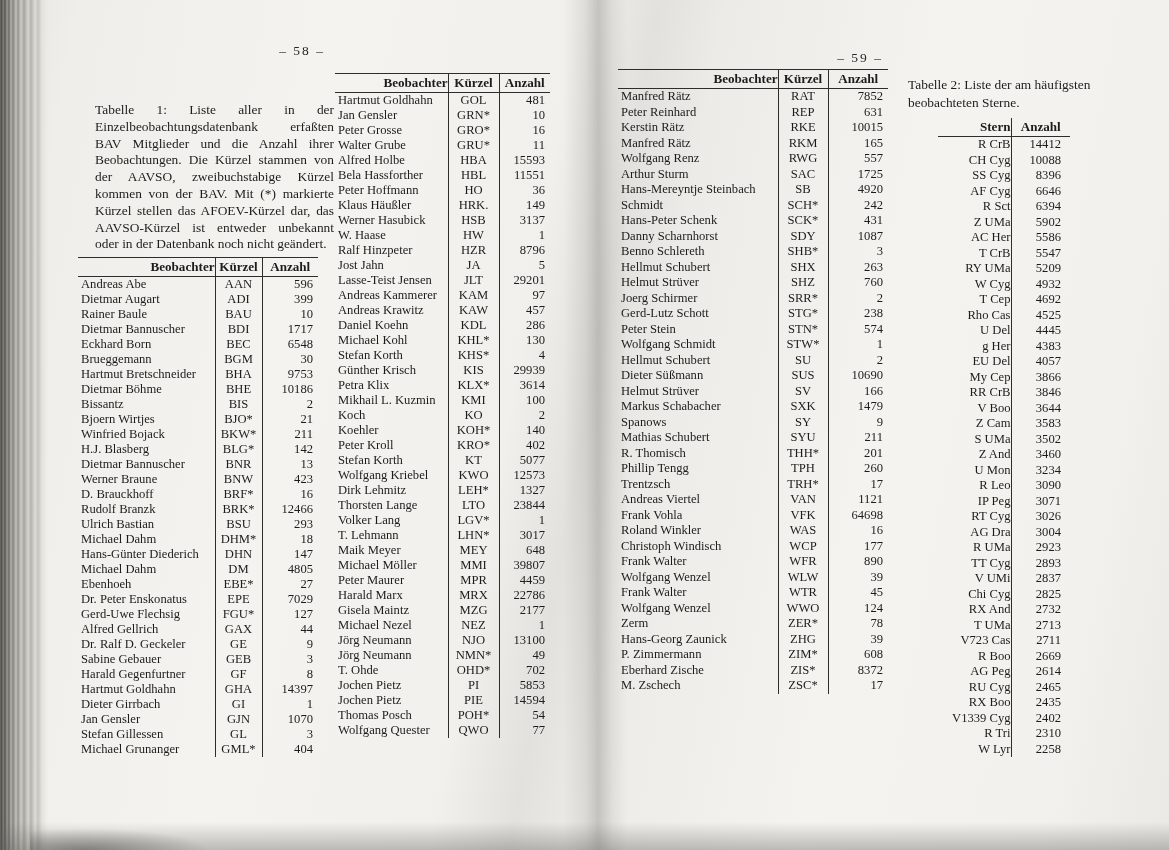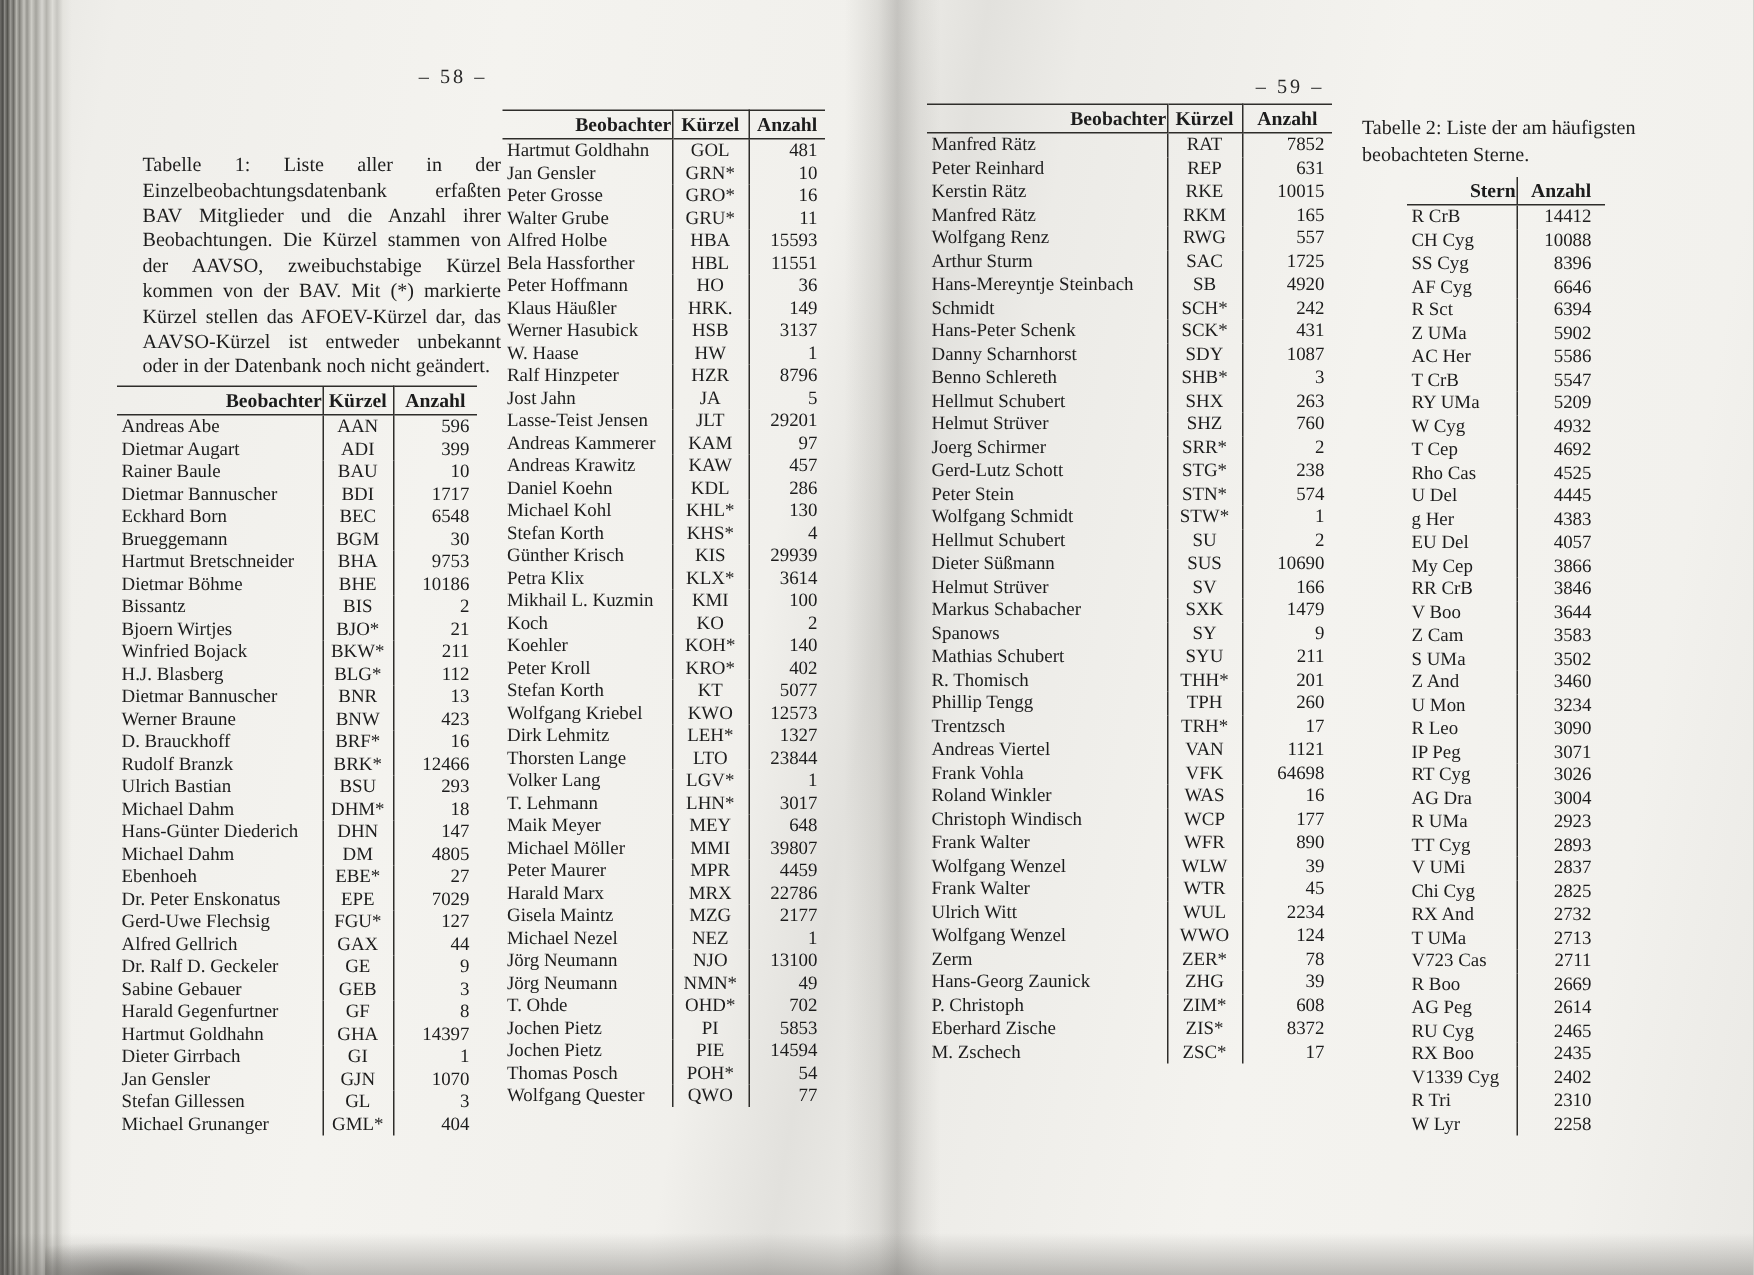--- a/index.html
+++ b/index.html
@@ -55,21 +55,21 @@
   .obs thead th { border-top:1px solid #2e2d2a; border-bottom:1px solid #2e2d2a; }
   .stars thead th { border-bottom:1px solid #2e2d2a; }
 
   th.h-name { text-align:right; padding-left:3px; }
   th.h-mid  { text-align:center; }
   th.h-num  { text-align:center; }
 
   td.c-name { text-align:left; padding-left:3px; }
   td.c-code { text-align:center; }
   td.c-count { text-align:right; padding-right:5px; }
-  td.c-star { text-align:left; padding-left:3px; }
+  td.c-star { text-align:right; padding-left:3px; }
 
   .obs th:nth-child(2), .obs td:nth-child(2) { border-left:1px solid #2e2d2a; border-right:1px solid #2e2d2a; }
   .stars th:nth-child(2), .stars td:nth-child(2) { border-left:1px solid #2e2d2a; }
   .stars td.c-count { padding-right:9px;margin-top:36px; }
 
   #t1 { left:78px;  top:257px; width:240px; }
   #t2 { left:335px; top:73px;  width:215px; }
   #t3 { left:618px; top:69px;  width:270px; }
   #t4 { left:938px; top:118px; width:132px; }
 </style>
@@ -152,21 +152,21 @@
           <td class="c-count">21</td>
         </tr>
         <tr>
           <td class="c-name">Winfried Bojack</td>
           <td class="c-code">BKW*</td>
           <td class="c-count">211</td>
         </tr>
         <tr>
           <td class="c-name">H.J. Blasberg</td>
           <td class="c-code">BLG*</td>
-          <td class="c-count">112</td>
+          <td class="c-count">142</td>
         </tr>
         <tr>
           <td class="c-name">Dietmar Bannuscher</td>
           <td class="c-code">BNR</td>
           <td class="c-count">13</td>
         </tr>
         <tr>
           <td class="c-name">Werner Braune</td>
           <td class="c-code">BNW</td>
           <td class="c-count">423</td>
@@ -671,41 +671,36 @@
           <td class="c-name">Wolfgang Wenzel</td>
           <td class="c-code">WLW</td>
           <td class="c-count">39</td>
         </tr>
         <tr>
           <td class="c-name">Frank Walter</td>
           <td class="c-code">WTR</td>
           <td class="c-count">45</td>
         </tr>
         <tr>
-          <td class="c-name">Ulrich Witt</td>
-          <td class="c-code">WUL</td>
-          <td class="c-count">2234</td>
-        </tr>
-        <tr>
           <td class="c-name">Wolfgang Wenzel</td>
           <td class="c-code">WWO</td>
           <td class="c-count">124</td>
         </tr>
         <tr>
           <td class="c-name">Zerm</td>
           <td class="c-code">ZER*</td>
           <td class="c-count">78</td>
         </tr>
         <tr>
           <td class="c-name">Hans-Georg Zaunick</td>
           <td class="c-code">ZHG</td>
           <td class="c-count">39</td>
         </tr>
         <tr>
-          <td class="c-name">P. Christoph</td>
+          <td class="c-name">P. Zimmermann</td>
           <td class="c-code">ZIM*</td>
           <td class="c-count">608</td>
         </tr>
         <tr>
           <td class="c-name">Eberhard Zische</td>
           <td class="c-code">ZIS*</td>
           <td class="c-count">8372</td>
         </tr>
         <tr>
           <td class="c-name">M. Zschech</td>

